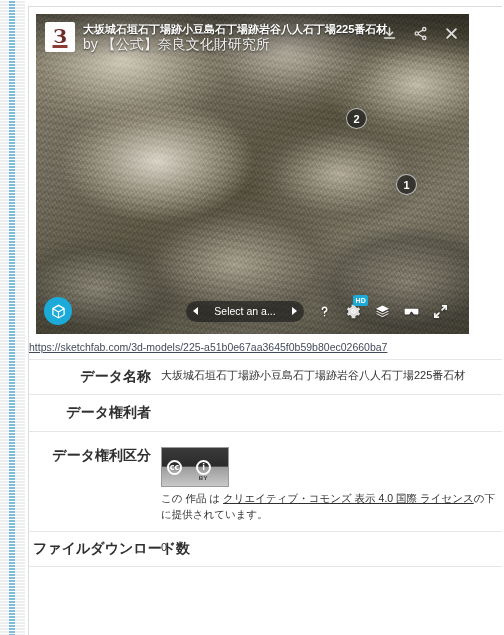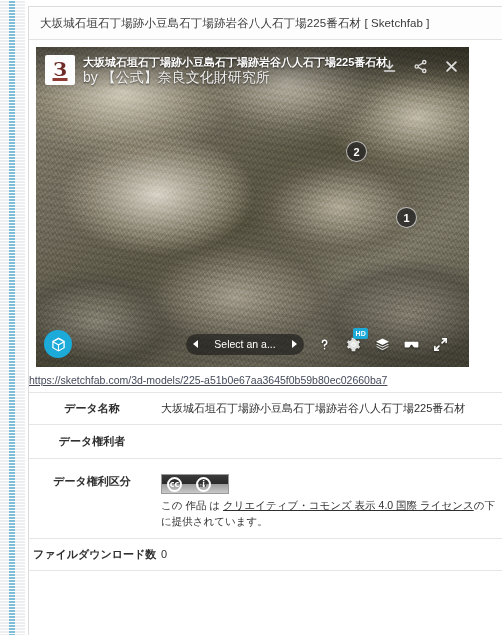--- a/index.html
+++ b/index.html
@@ -293,43 +293,43 @@
   
   .meta-table {
     width: 100%;
     border-collapse: collapse;
     table-layout: fixed;
   }
   .meta-table tr { border-top: 1px solid #e6e6e6; }
   .meta-table tr:last-child { border-bottom: 1px solid #e6e6e6; }
   .meta-table th {
     width: 130px;
-    text-align: center;
+    text-align: right;
     vertical-align: top;
     padding: 8px 8px 8px 4px;
-    font-size: 11px;
+    font-size: 14px;
     font-weight: bold;
     color: #2f2f2f;
     white-space: nowrap;
     box-sizing: border-box;
   }
   .meta-table td {
     text-align: left;
     vertical-align: top;
     padding: 8px 6px 8px 2px;
     font-size: 11px;
     color: #2f2f2f;
     line-height: 15px;
   }
   .row-tall th, .row-tall td { padding-top: 15px; padding-bottom: 9px; }
   .row-empty th, .row-empty td { padding-top: 9px; padding-bottom: 9px; }
 
   
   .cc-badge {
-    width: 68px; height: 20px;
+    width: 68px; height: 40px;
     border: 1px solid #9a9a9a;
     background: linear-gradient(to bottom, #3a3a3a 0%, #2b2b2b 48%, #9b9b9b 50%, #c9c9c9 100%);
     display: flex;
     align-items: center;
     box-sizing: border-box;
     position: relative;
     margin-bottom: 3px;
   }
   .cc-badge .circ {
     width: 15px; height: 15px;
@@ -365,23 +365,20 @@
 </head>
 <body>
 
 <div class="left-gutter">
   <div class="blue-band"></div>
 </div>
 <div class="gutter-edge"></div>
 
 <div class="card">
 
-  <div class="card-header">
-    <div class="card-title">大坂城石垣石丁場跡小豆島石丁場跡岩谷八人石丁場225番石材 [ Sketchfab ]</div>
-  </div>
 
   <div class="viewer-wrap">
     <div class="viewer">
 
       <div class="rock-bg"></div>
       <div class="rock-tex"></div>
       <div class="rock-shade"></div>
 
       <div class="v-head">
 

